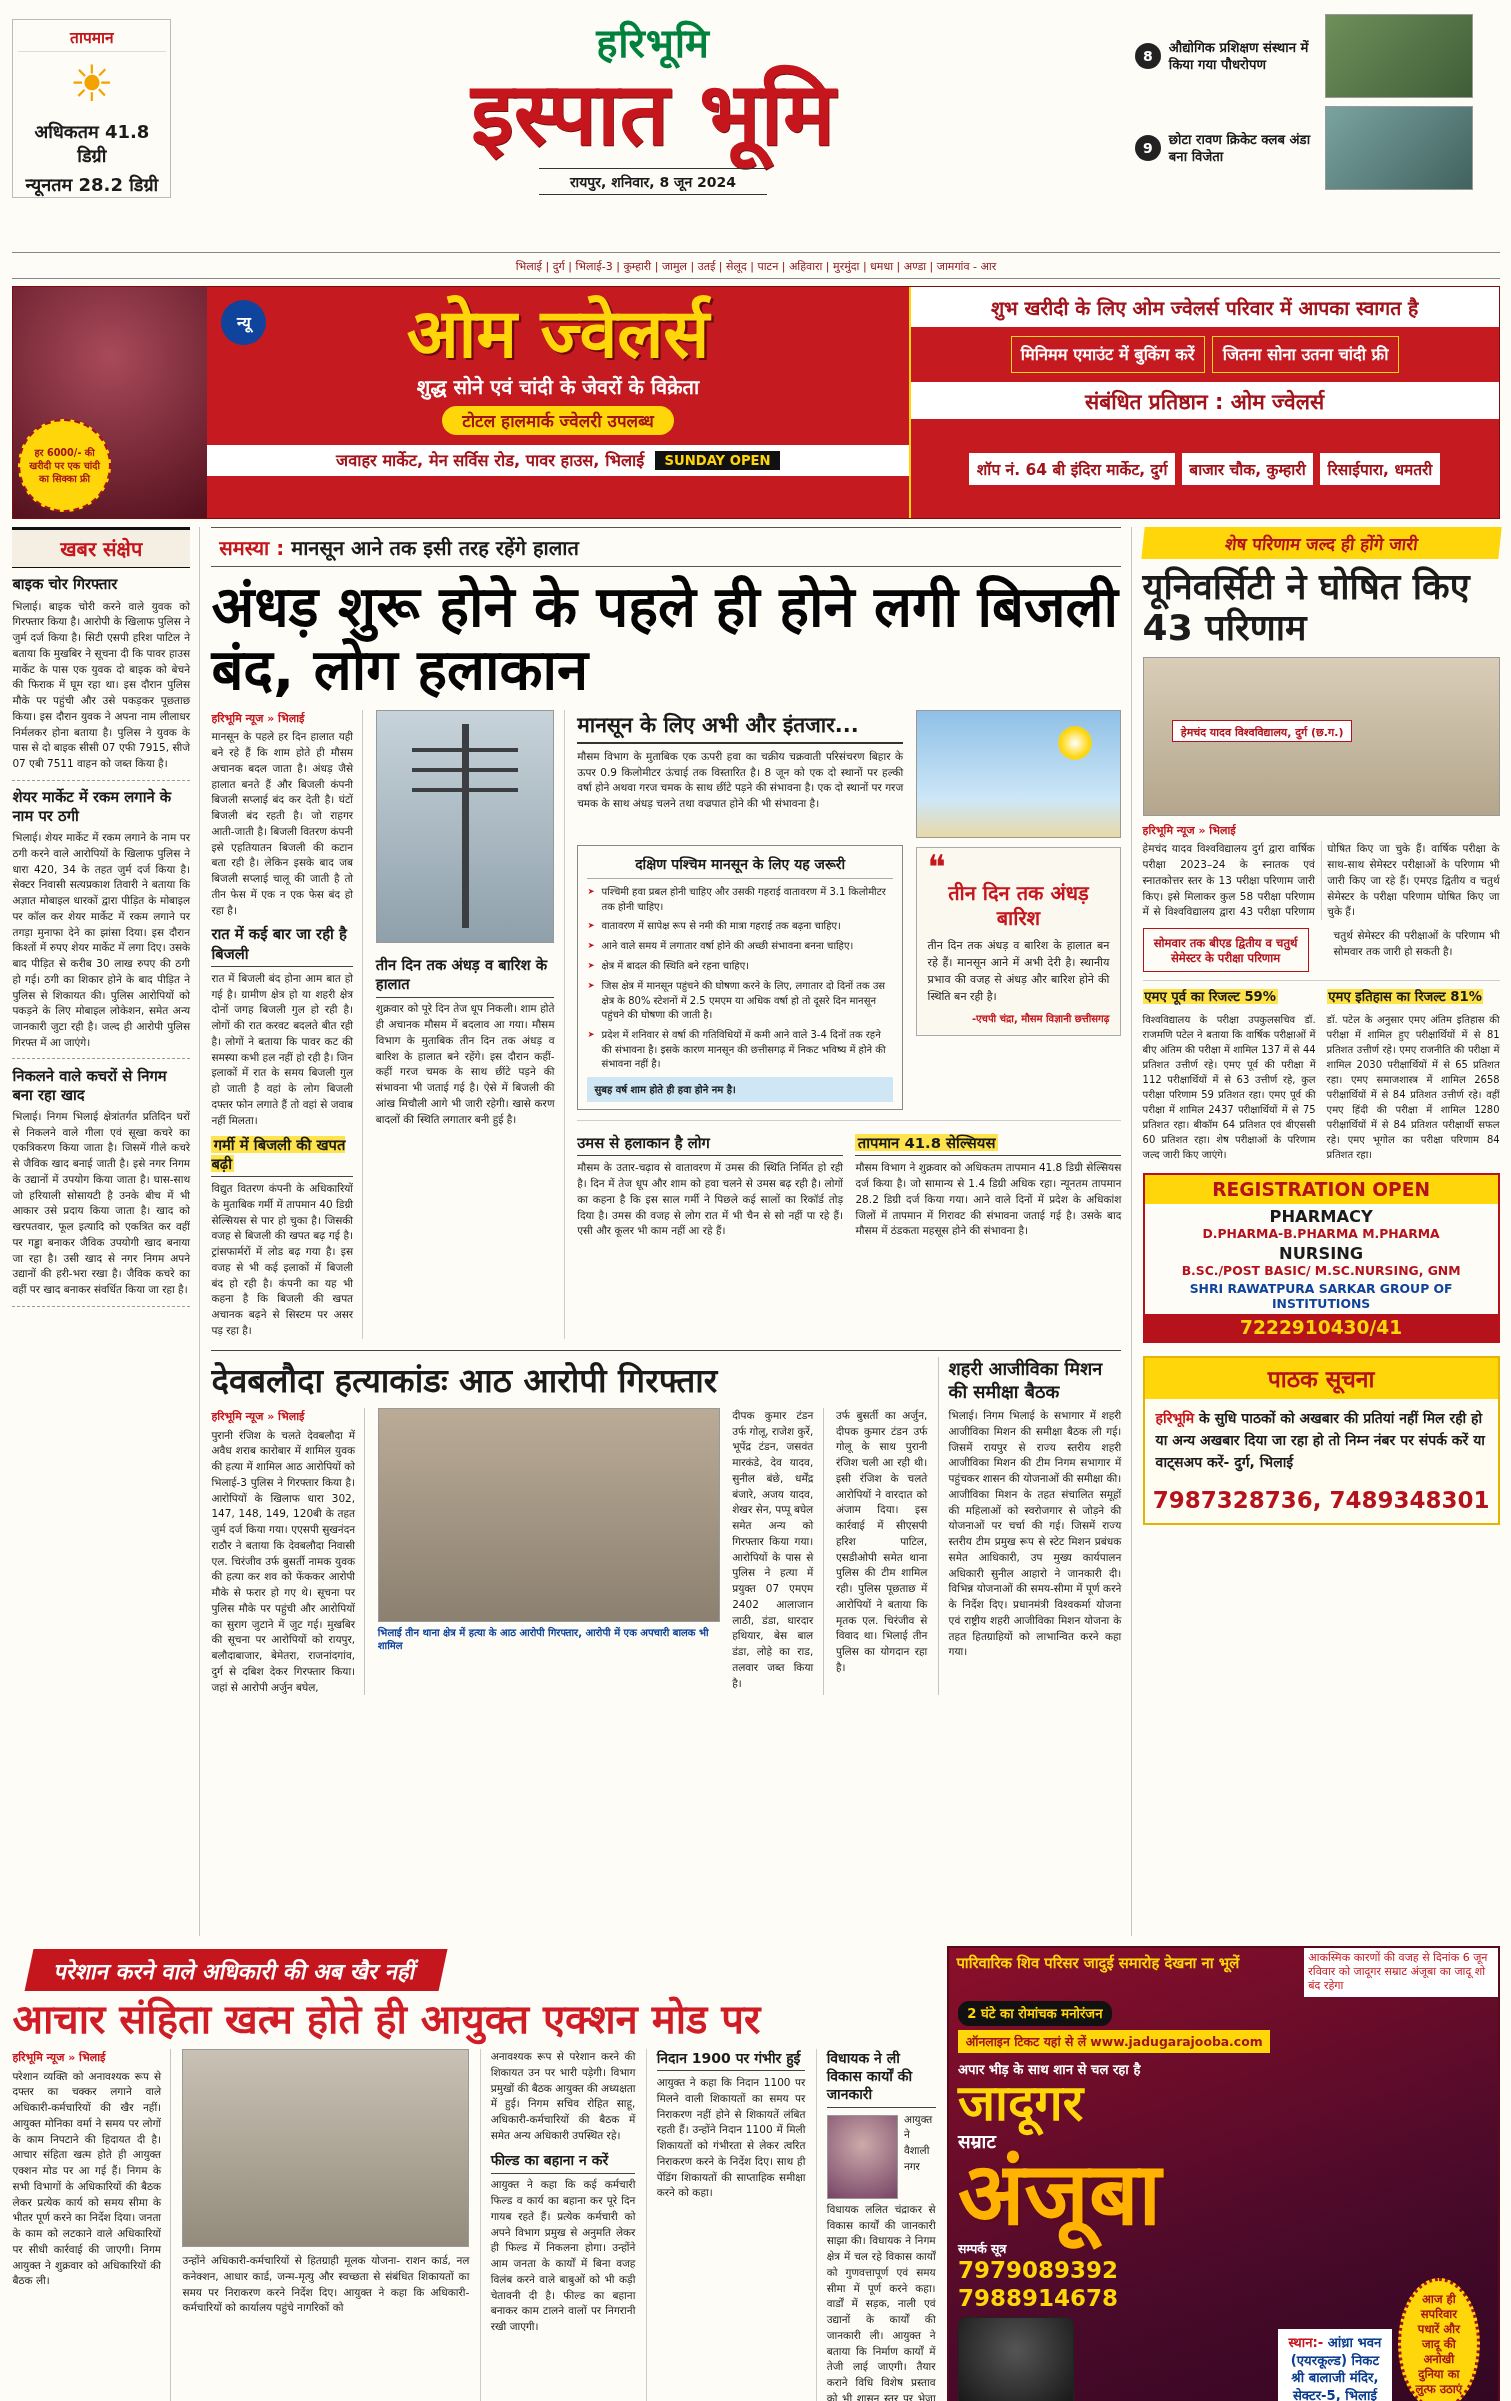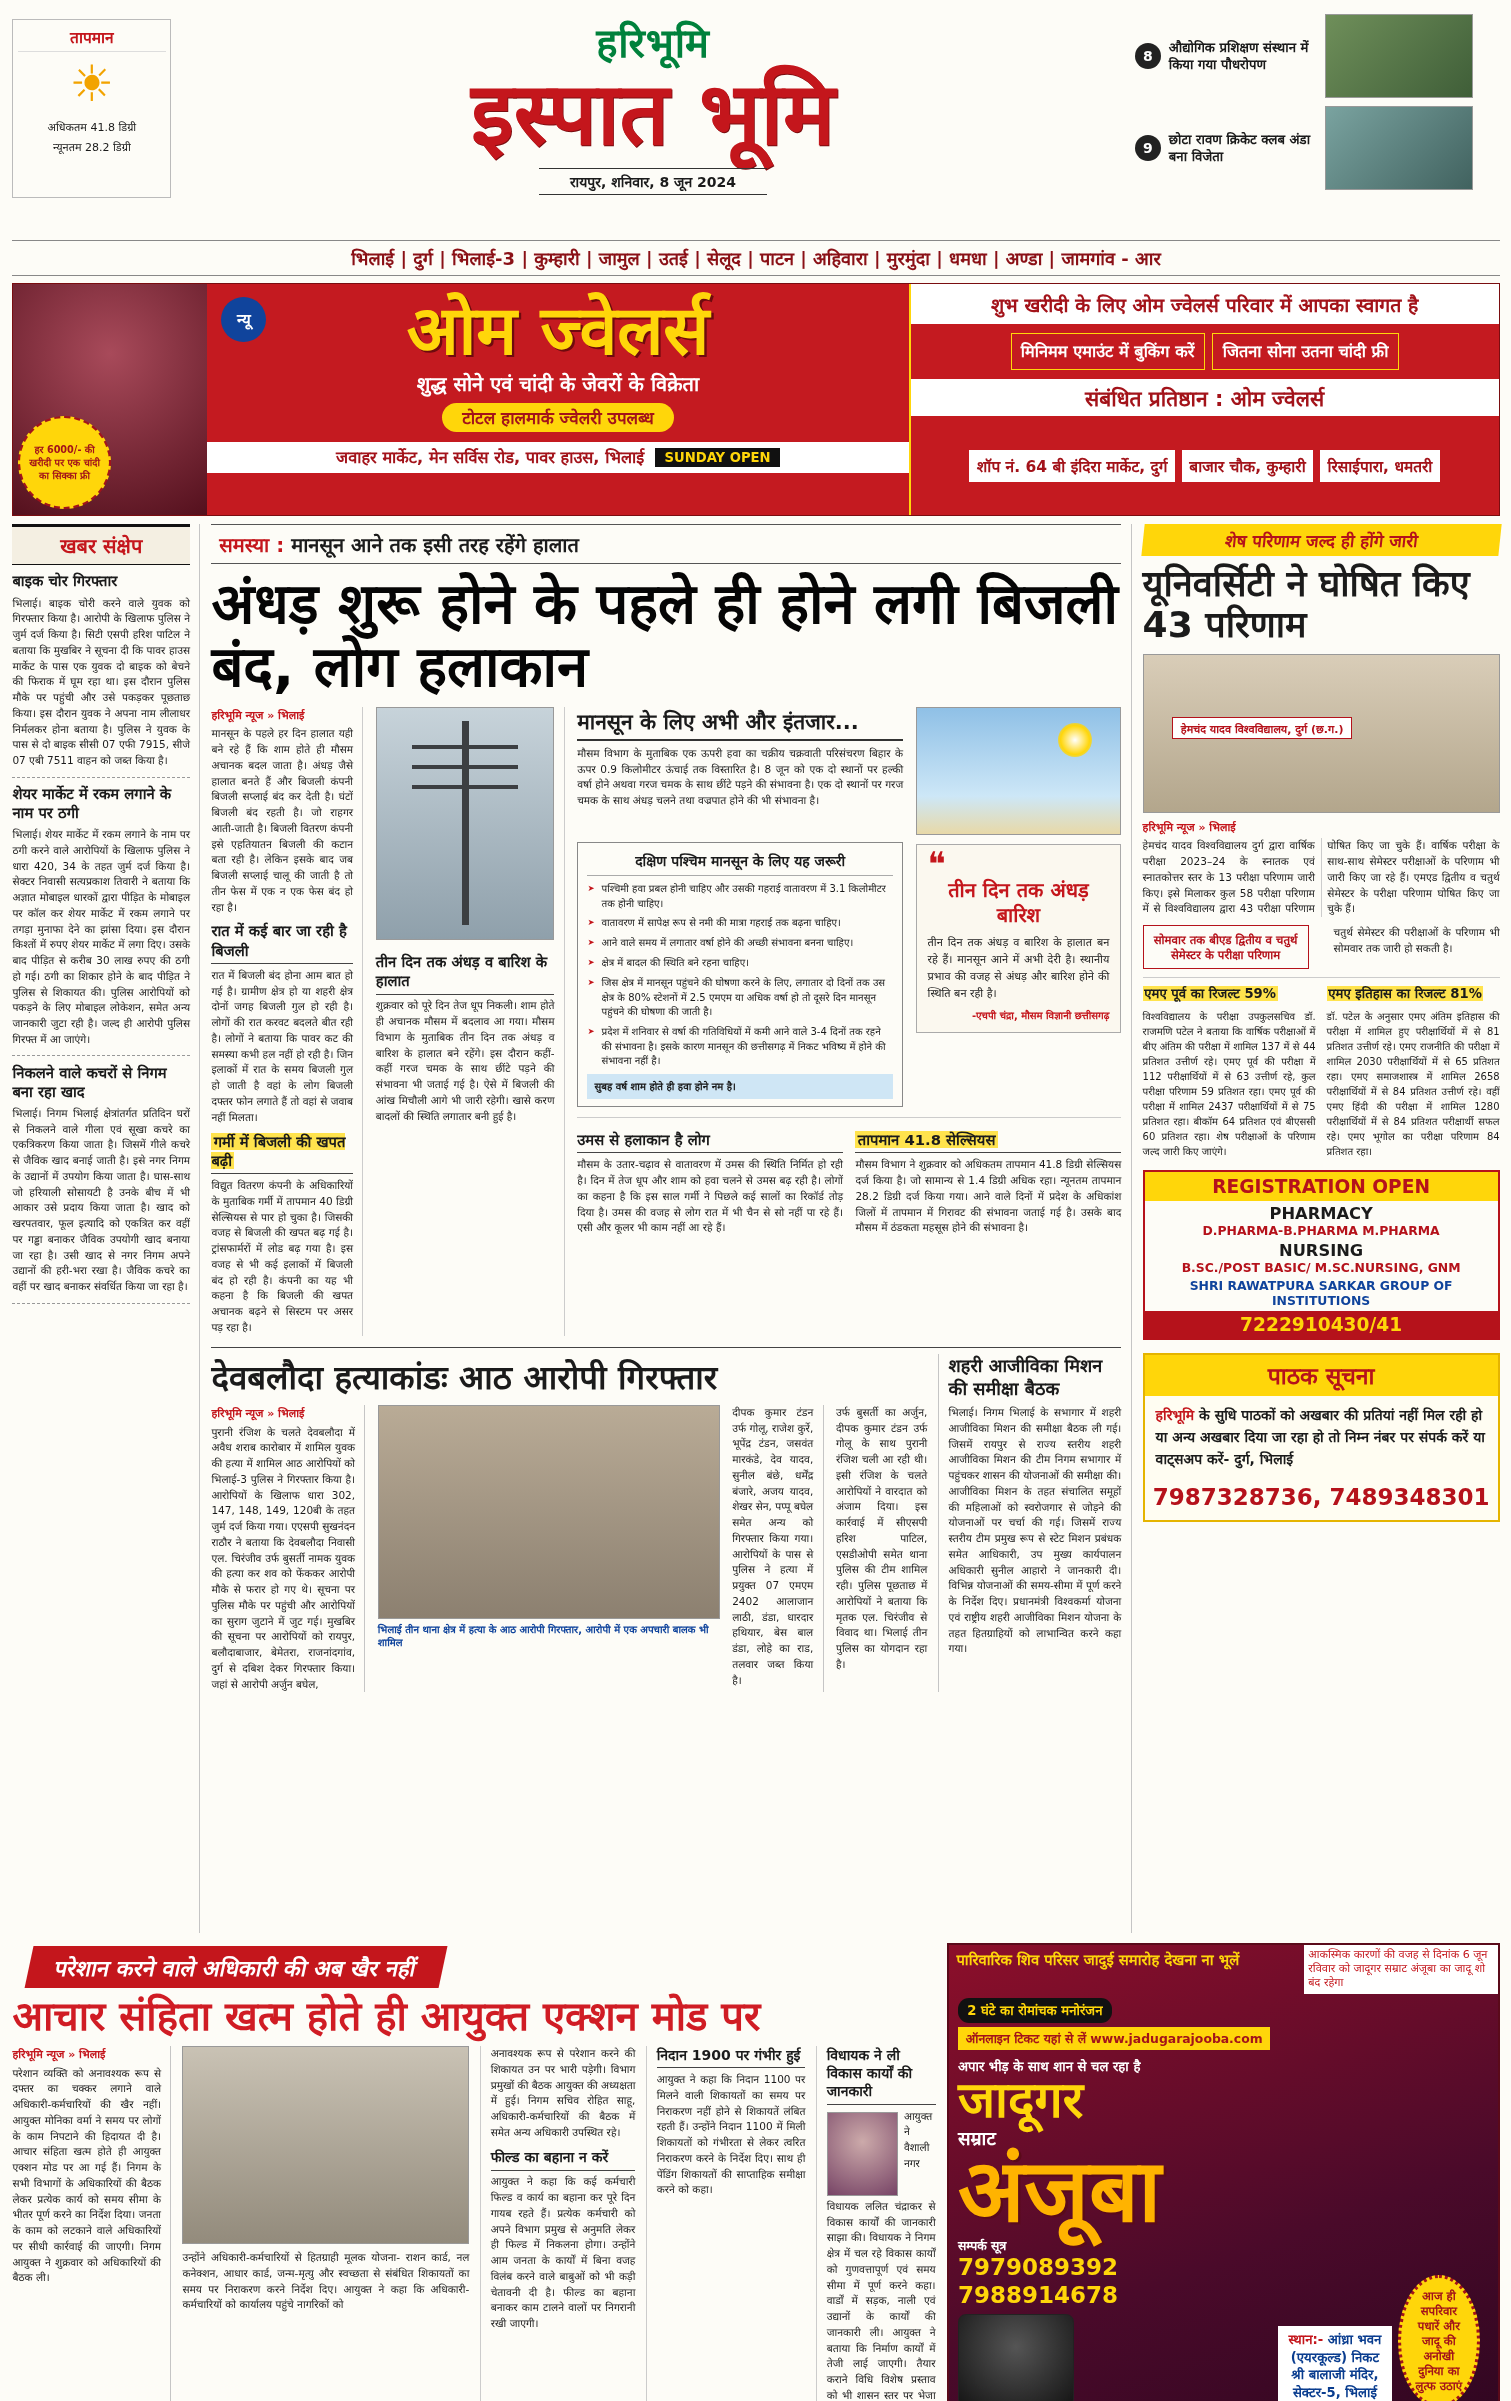--- a/index.html
+++ b/index.html
@@ -5,34 +5,34 @@
   *{margin:0;padding:0;box-sizing:border-box}
   html,body{background:#9a9a9a}
   .page{width:1512px;height:2401px;margin:0 auto;background:#fdfcf7;color:#1b1b1b;
         font-family:"DejaVu Sans","Liberation Sans",sans-serif;padding:9.3px 12.4px;overflow:hidden;position:relative}
   .jt{text-align:justify}
   
   .hdr{display:grid;grid-template-columns:159px 1fr 365px;gap:11px;height:225px}
   .wbox{border:0.8px solid #bbb;text-align:center;padding:6.2px 4.7px;height:179px;margin-top:9.3px}
   .wbox .wt{color:#c4161c;font-weight:bold;font-size:15.5px;border-bottom:0.8px solid #ddd;padding-bottom:3.1px}
   .sun-ic{font-size:50px;color:#f2a300;line-height:1.3}
-  .wmax,.wmin{font-size:11px;font-weight:normal;padding:2.3px 0}
+  .wmax,.wmin{font-size:18px;font-weight:bold;padding:2.3px 0}
   .brandwrap{text-align:center;padding-top:4.7px}
   .brand{color:#00813c;font-weight:900;font-size:40px;letter-spacing:0.8px}
   .ptitle{color:#c4161c;font-weight:900;font-size:87px;line-height:1.05;text-shadow:0.8px 0.8px 0 #7a0d10}
   .dateline{display:inline-block;margin-top:7.8px;font-size:14px;font-weight:bold;border-top:1.6px solid #333;border-bottom:1.6px solid #333;padding:3.1px 31px}
   .tn{display:flex;flex-direction:column;gap:7.8px;padding-top:4.7px}
   .tn-item{display:flex;gap:7.8px;align-items:center}
   .tn-num{min-width:26.4px;height:26.4px;border-radius:50%;background:#222;color:#fff;font-weight:bold;font-size:14px;display:flex;align-items:center;justify-content:center}
   .tn-text{font-size:13.2px;font-weight:bold;width:148px;line-height:1.3}
   .tn-ph{width:148px;height:84px;border:0.8px solid #999}
   .ph-green{background:linear-gradient(135deg,#6f8f5a,#3f5e38)}
   .ph-teal{background:linear-gradient(135deg,#7aa3a0,#41625f)}
   .cities{border:0.8px solid #888;border-left:none;border-right:none;text-align:center;color:#8a1016;
-          font-weight:bold;font-size:18px;padding:4.7px 0;margin-top:6px}
+          font-weight:normal;font-size:11px;padding:4.7px 0;margin-top:18px}
   
   .ad{height:233px;background:#c41a20;margin-top:7.8px;display:grid;grid-template-columns:194px 1fr 590px;color:#fff;border:1.6px solid #7a0d10}
   .ad-model{position:relative;background:radial-gradient(circle at 50% 30%,#a84a5a,#54101d)}
   .ad-offer{position:absolute;left:4.7px;bottom:6.2px;width:93px;height:93px;border-radius:50%;background:#ffd60a;color:#a3131a;
             font-size:9.7px;font-weight:bold;display:flex;align-items:center;justify-content:center;text-align:center;padding:7.8px;border:2.3px dashed #a3131a}
   .ad-mid{text-align:center;position:relative;padding-top:11px}
   .ad-new{position:absolute;left:14px;top:12.4px;width:45px;height:45px;border-radius:50%;background:#10449c;color:#fff;font-weight:bold;font-size:15.5px;display:flex;align-items:center;justify-content:center}
   .ad-name{color:#ffd60a;font-weight:900;font-size:68px;line-height:1.05;text-shadow:2.3px 2.3px 0 #6e0a0e}
   .ad-sub{font-size:20px;font-weight:bold;margin-top:3.1px}
   .ad-hall{display:inline-block;background:#ffd60a;color:#a3131a;font-weight:bold;font-size:17px;border-radius:17px;padding:3.1px 20px;margin-top:6.2px}

